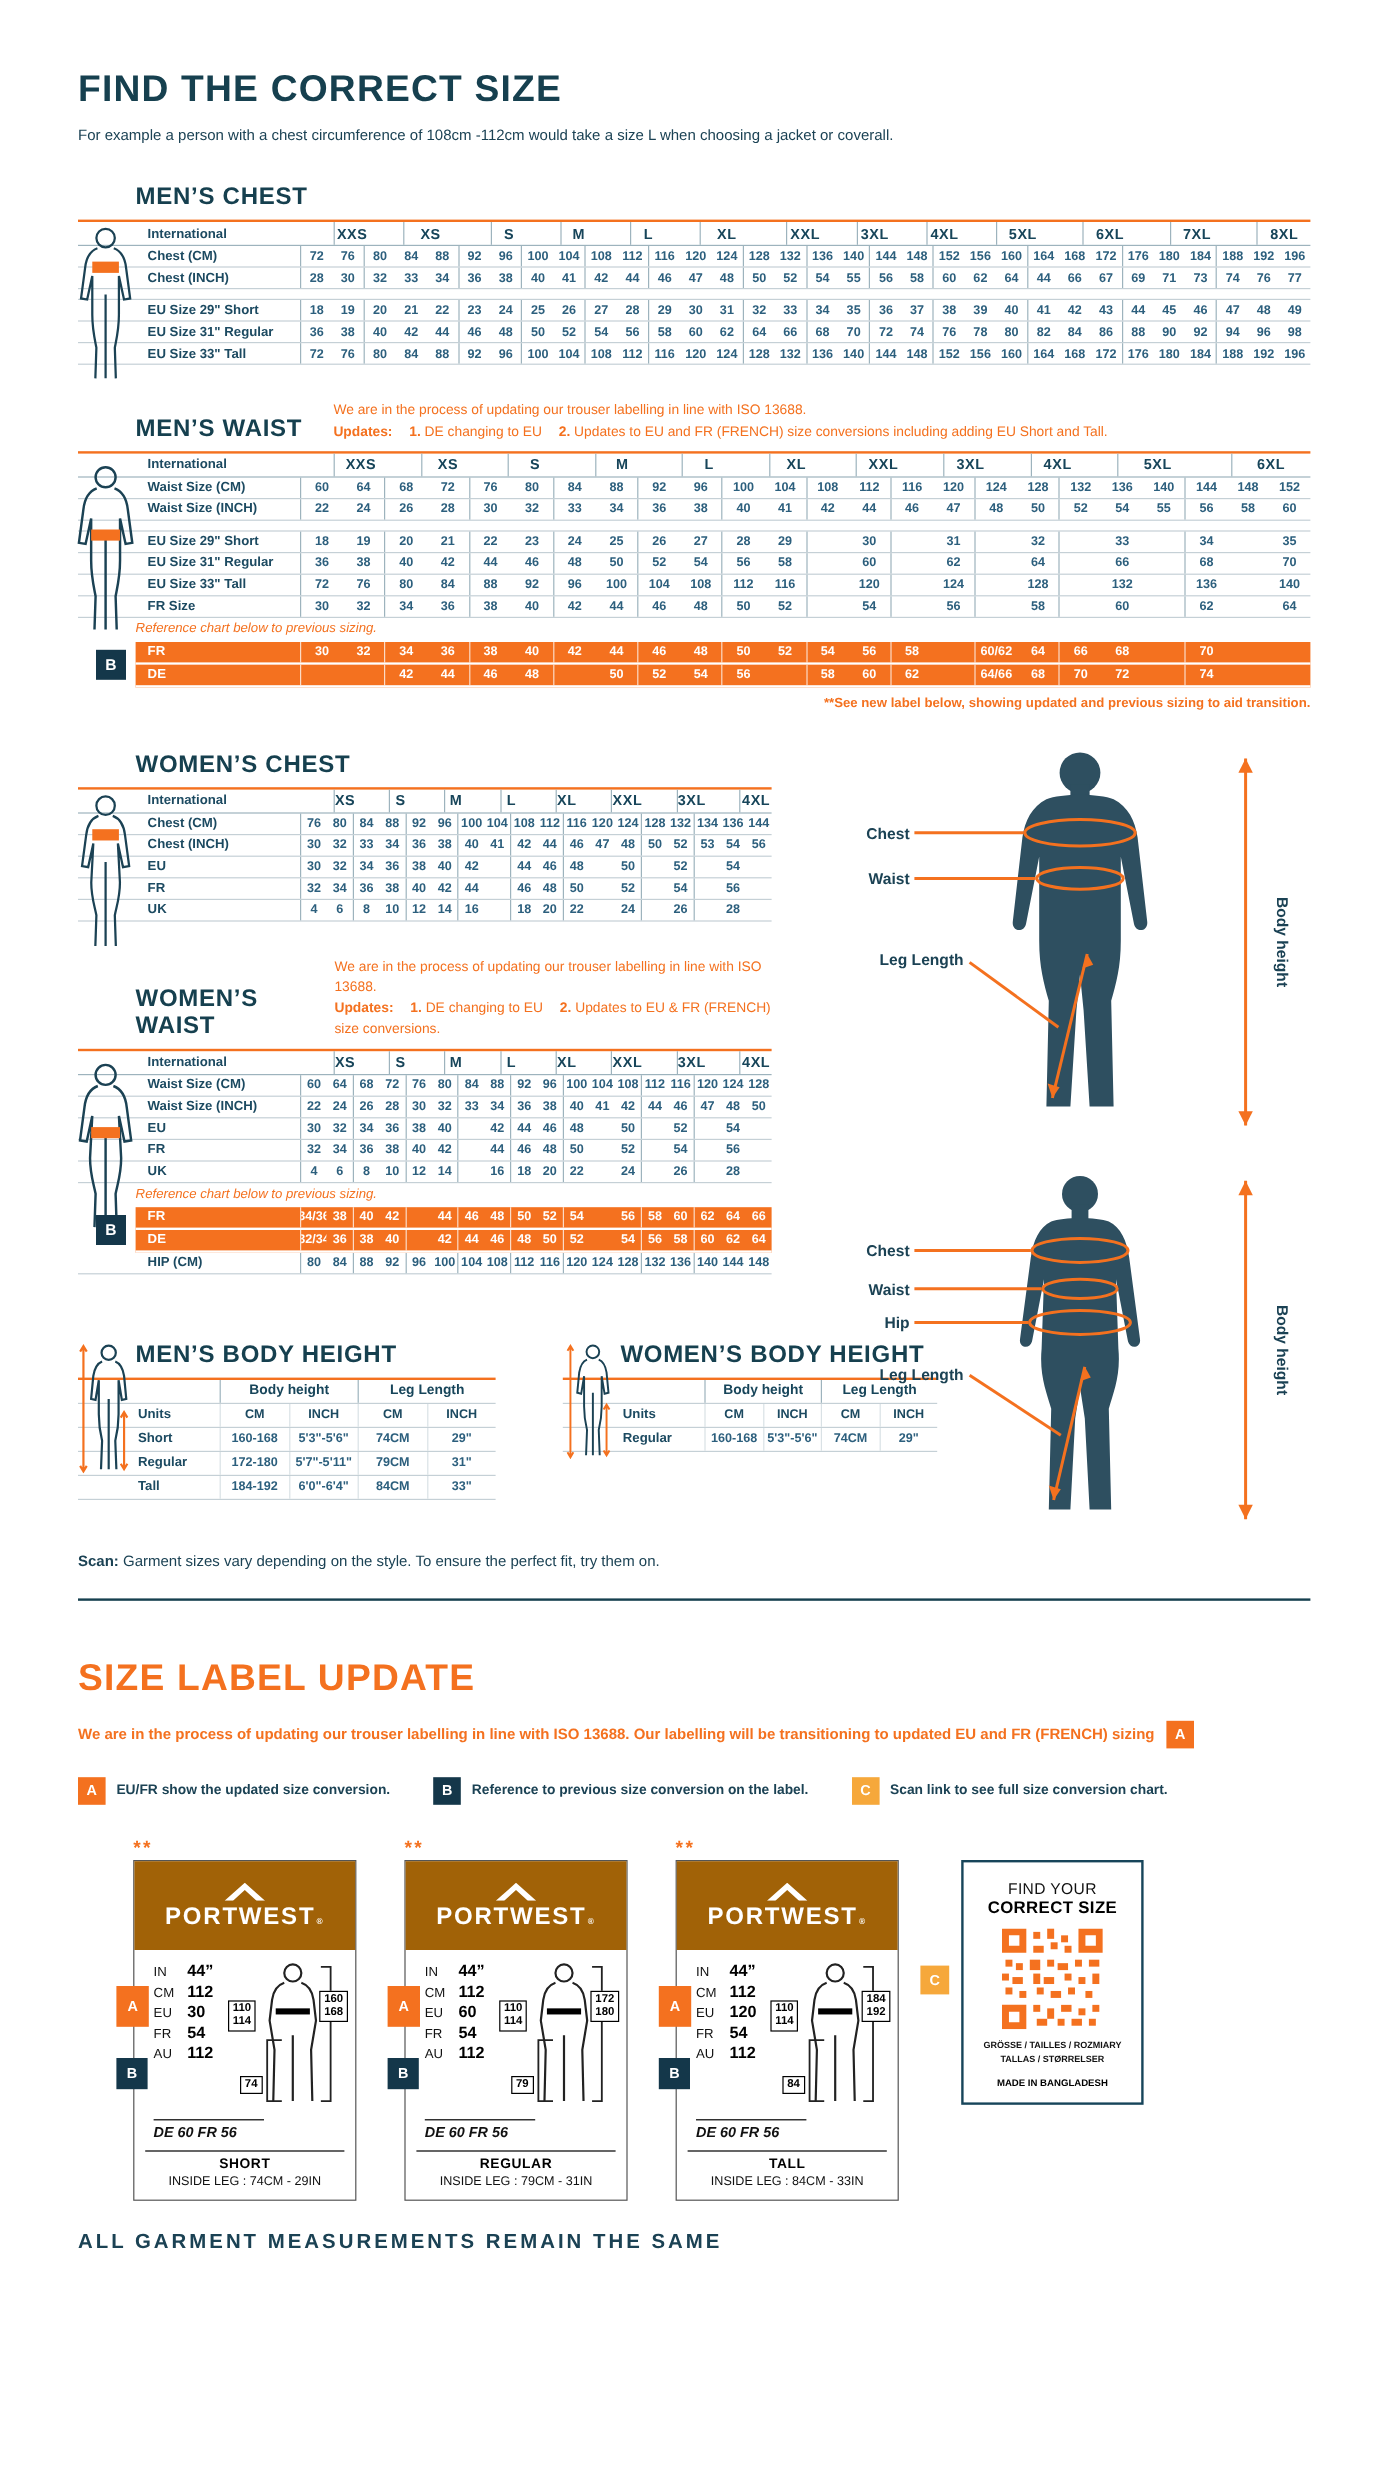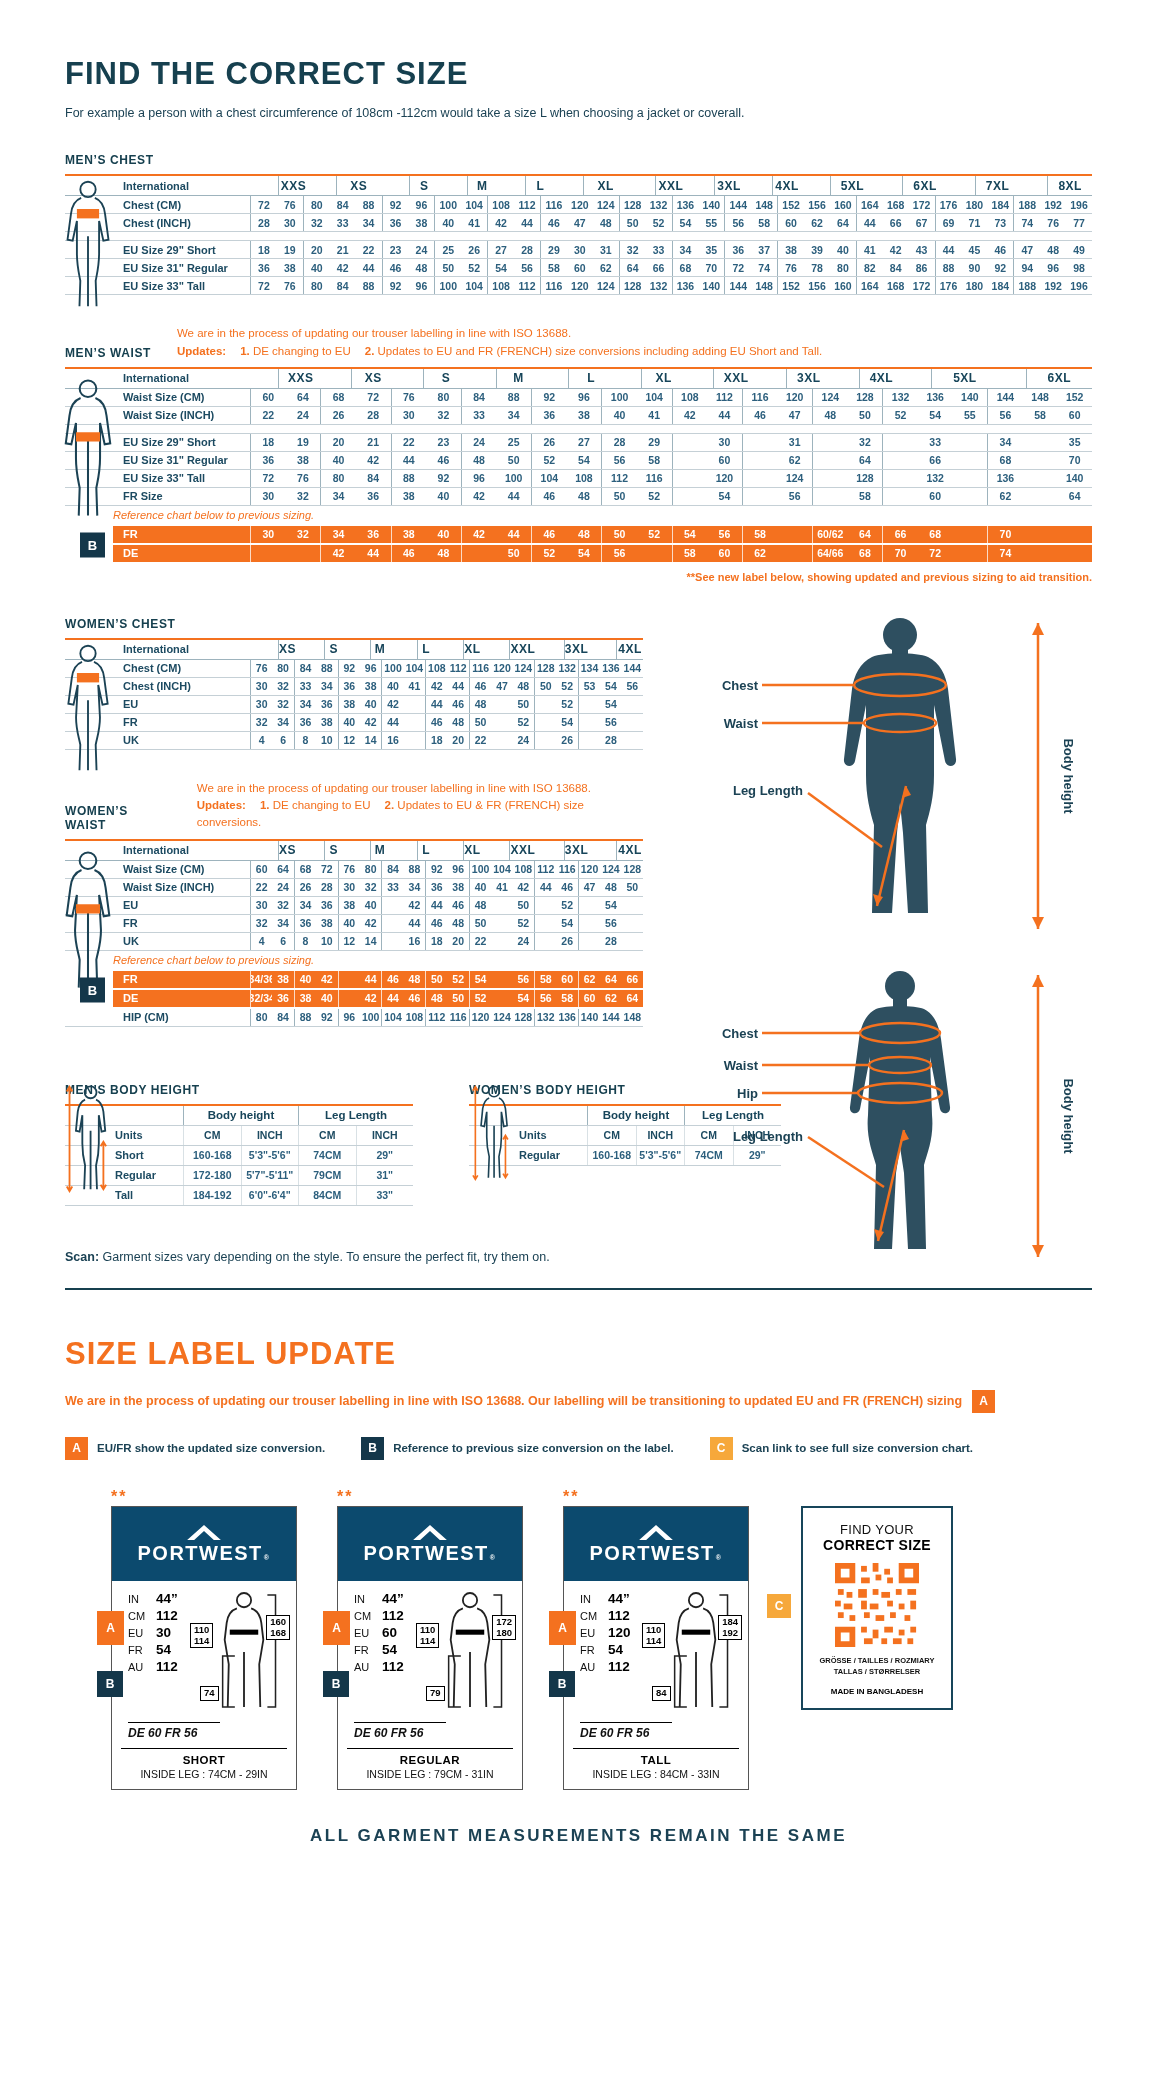--- a/index.html
+++ b/index.html
@@ -1,21 +1,21 @@
 <!DOCTYPE html>
 <html><head>
 <meta charset="utf-8">
 <style>
   :root{ --or:#f4711f; --navy:#1b4254; --num:#2c5f7d; --lab:#1c4a61; --line:#c5d0d6; --gline:#9db3bd; --yel:#f6a83b; }
   *{box-sizing:border-box; margin:0; padding:0;}
   body{width:1157px; min-height:2076px; background:#fff; font-family:"Liberation Sans", sans-serif; position:relative;}
   .page{padding:56px 65px 40px 65px;}
   h1{font-size:31px; font-weight:800; color:#16404f; letter-spacing:1px; margin-bottom:12px;}
   .intro{font-size:12.5px; color:#1b4254; line-height:1.55;}
-  h3{font-size:12px; font-weight:800; color:#16404f; letter-spacing:.6px;}
+  h3{font-size:20px; font-weight:800; color:#16404f; letter-spacing:.6px;margin-left:48px;}
   .sec{position:relative; margin-top:30px;}
   .sec-head{display:flex; align-items:flex-end; gap:26px; margin-bottom:7px;}
   .unote{font-size:11.5px; color:var(--or); line-height:1.5;}
   .unote .ub{font-weight:700;}
   .unote .ubn{font-weight:700; margin-left:14px;}
   
   .stable{border-top:2px solid var(--or); position:relative;}
   .trow{display:flex; align-items:stretch; height:18px; border-bottom:1px solid var(--line);}
   .trow.thead{height:20px; border-bottom:1px solid var(--gline);}
   .tlabel{width:185px; padding-left:58px; font-size:11px; font-weight:700; color:var(--lab); display:flex; align-items:center;}
@@ -60,21 +60,21 @@
   .indpara{margin-top:18px; font-size:12.5px; color:var(--or); display:flex; align-items:center; gap:10px; font-weight:600;}
   .badge{display:inline-flex; width:23px; height:23px; align-items:center; justify-content:center; color:#fff; font-weight:800; font-size:12px; flex:none;}
   .badge.a{background:var(--or);} .badge.b{background:#14374a;} .badge.c{background:var(--yel);}
   .legend{display:flex; gap:36px; margin-top:24px; align-items:center;}
   .lg{display:flex; align-items:center; gap:9px; font-size:11.5px; color:#1b4254; font-weight:700;}
   
   .cards{display:flex; align-items:flex-start; gap:40px; margin-top:28px; padding-left:46px;}
   .cardwrap{position:relative;}
   .stars{color:var(--or); font-weight:800; font-size:16px; letter-spacing:2px; height:17px; margin-bottom:1px;}
   .pcard{width:186px; border:1px solid #555; background:#fff; position:relative;}
-  .pc-head{background:#0c4a6e; height:74px; display:flex; flex-direction:column; align-items:center; justify-content:center; gap:3px;}
+  .pc-head{background:#a16207; height:74px; display:flex; flex-direction:column; align-items:center; justify-content:center; gap:3px;}
   .pc-brandline{color:#fff; font-weight:800; font-size:20px; letter-spacing:1.5px; display:flex; align-items:flex-start; line-height:1;}
   .pc-reg{font-size:7px; margin-top:11px; margin-left:1px;}
   .pc-body{display:flex; padding:10px 10px 4px 16px; min-height:124px; position:relative;}
   .pc-sizes{width:74px;}
   .pcrow{display:flex; font-size:11px; margin-bottom:2px; align-items:baseline;}
   .pclab{color:#111; width:28px; font-weight:400;}
   .pcval{color:#000; font-weight:800; font-size:13.5px;}
   .pc-prev{border-top:1px solid #000; margin-top:5px; padding-top:3px; font-style:italic; font-weight:700; font-size:12px; color:#111; width:92px;}
   .pc-fig{position:relative; flex:1;}
   .mbox{position:absolute; border:1.5px solid #000; background:#fff; font-weight:800; font-size:9.5px; line-height:1.15; padding:1px 3px; text-align:center; color:#000;}
@@ -89,21 +89,21 @@
   .cbadge-a{left:-15px; top:104px; width:27px; height:34px; background:var(--or);}
   .cbadge-b{left:-15px; top:164px; width:26px; height:26px; background:#14374a;}
   .qcard{width:152px; border:2px solid #17455a; padding:14px 8px 12px; text-align:center; position:relative; margin-left:12px; margin-top:18px;}
   .q-find{font-size:13px; color:#111; letter-spacing:.3px;}
   .q-correct{font-size:14px; font-weight:800; color:#000; letter-spacing:.3px;}
   .q-qr{margin:10px auto 2px;}
   .q-langs{font-size:7.5px; font-weight:700; color:#111; line-height:1.5; margin-top:8px;}
   .q-made{font-size:8px; font-weight:800; color:#000; margin-top:10px;}
   .cbadge-c{left:-36px; top:86px; width:24px; height:24px; background:var(--yel);}
   
-  .ft1{margin-top:36px; text-align:center; font-size:17px; font-weight:800; color:#1b4254; letter-spacing:2.5px;}
+  .ft1{margin-top:24px; font-size:17px; font-weight:800; color:#1b4254; letter-spacing:2.5px;}
   .ft2{margin-top:9px; text-align:center; font-size:14.5px; font-weight:800; letter-spacing:2px; color:#fff; -webkit-text-stroke:1px #1b4254;}
   svg text{font-family:"Liberation Sans", sans-serif;}
 </style>
 </head>
 <body>
 
 <div class="page">
 
   <h1>FIND THE CORRECT SIZE</h1>
   <div class="intro">

